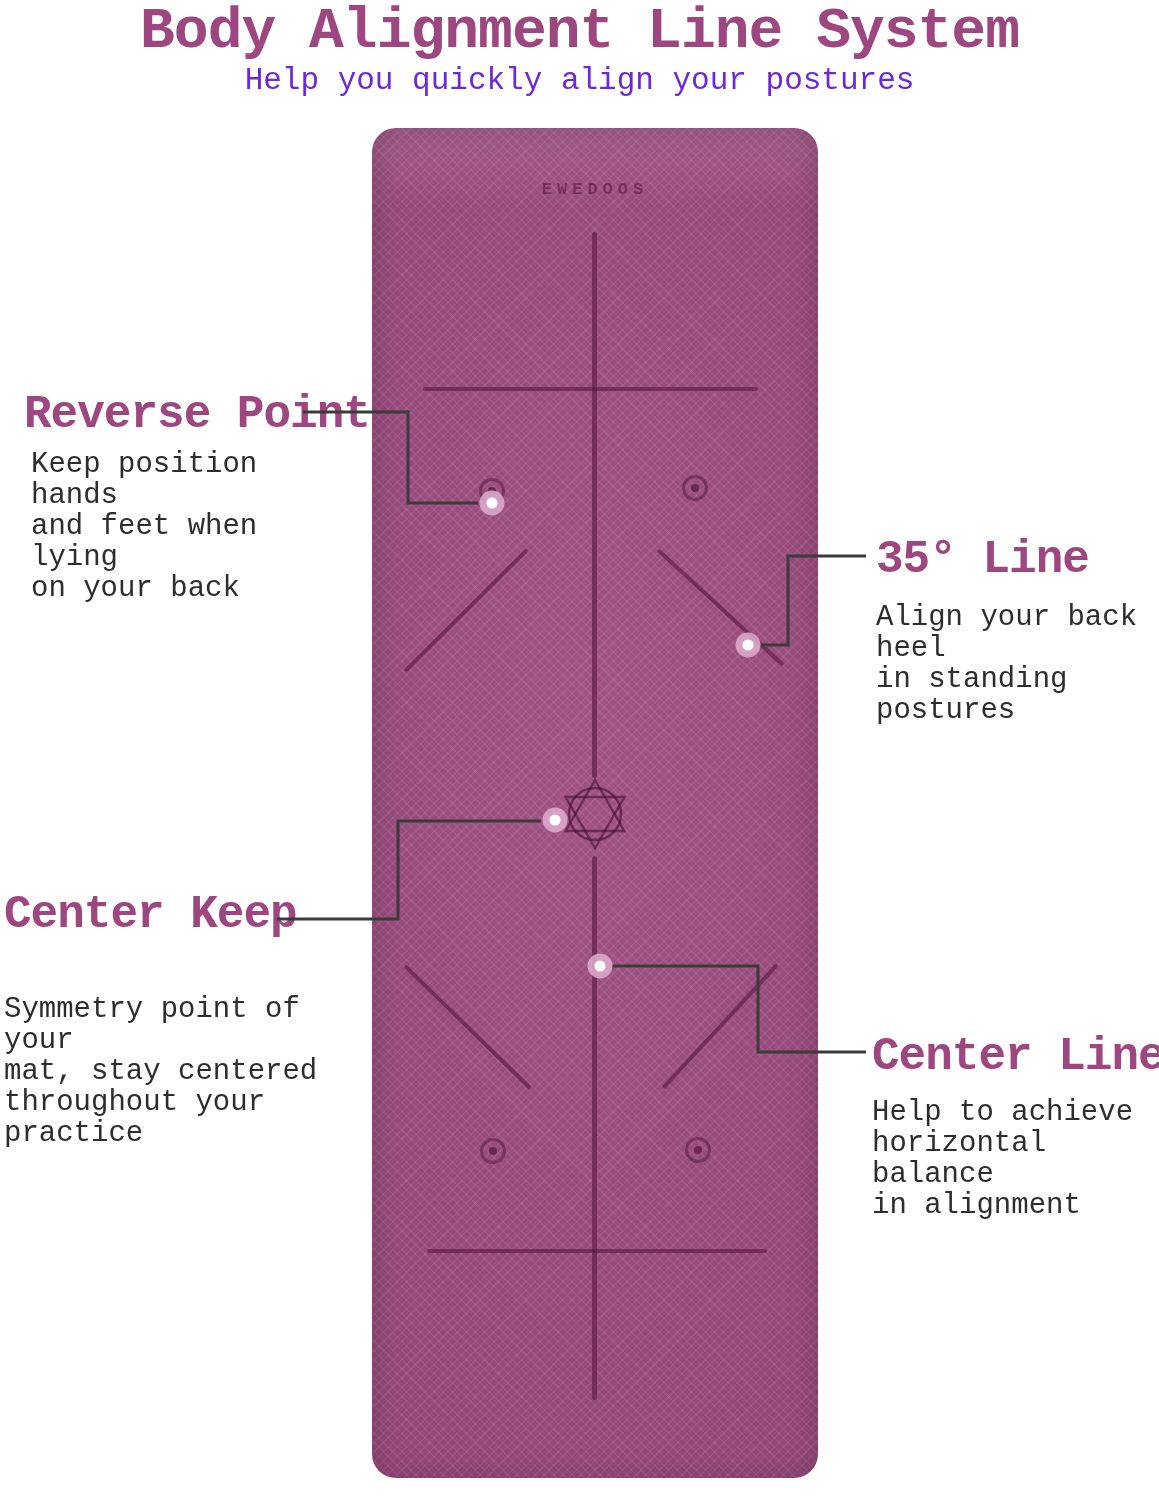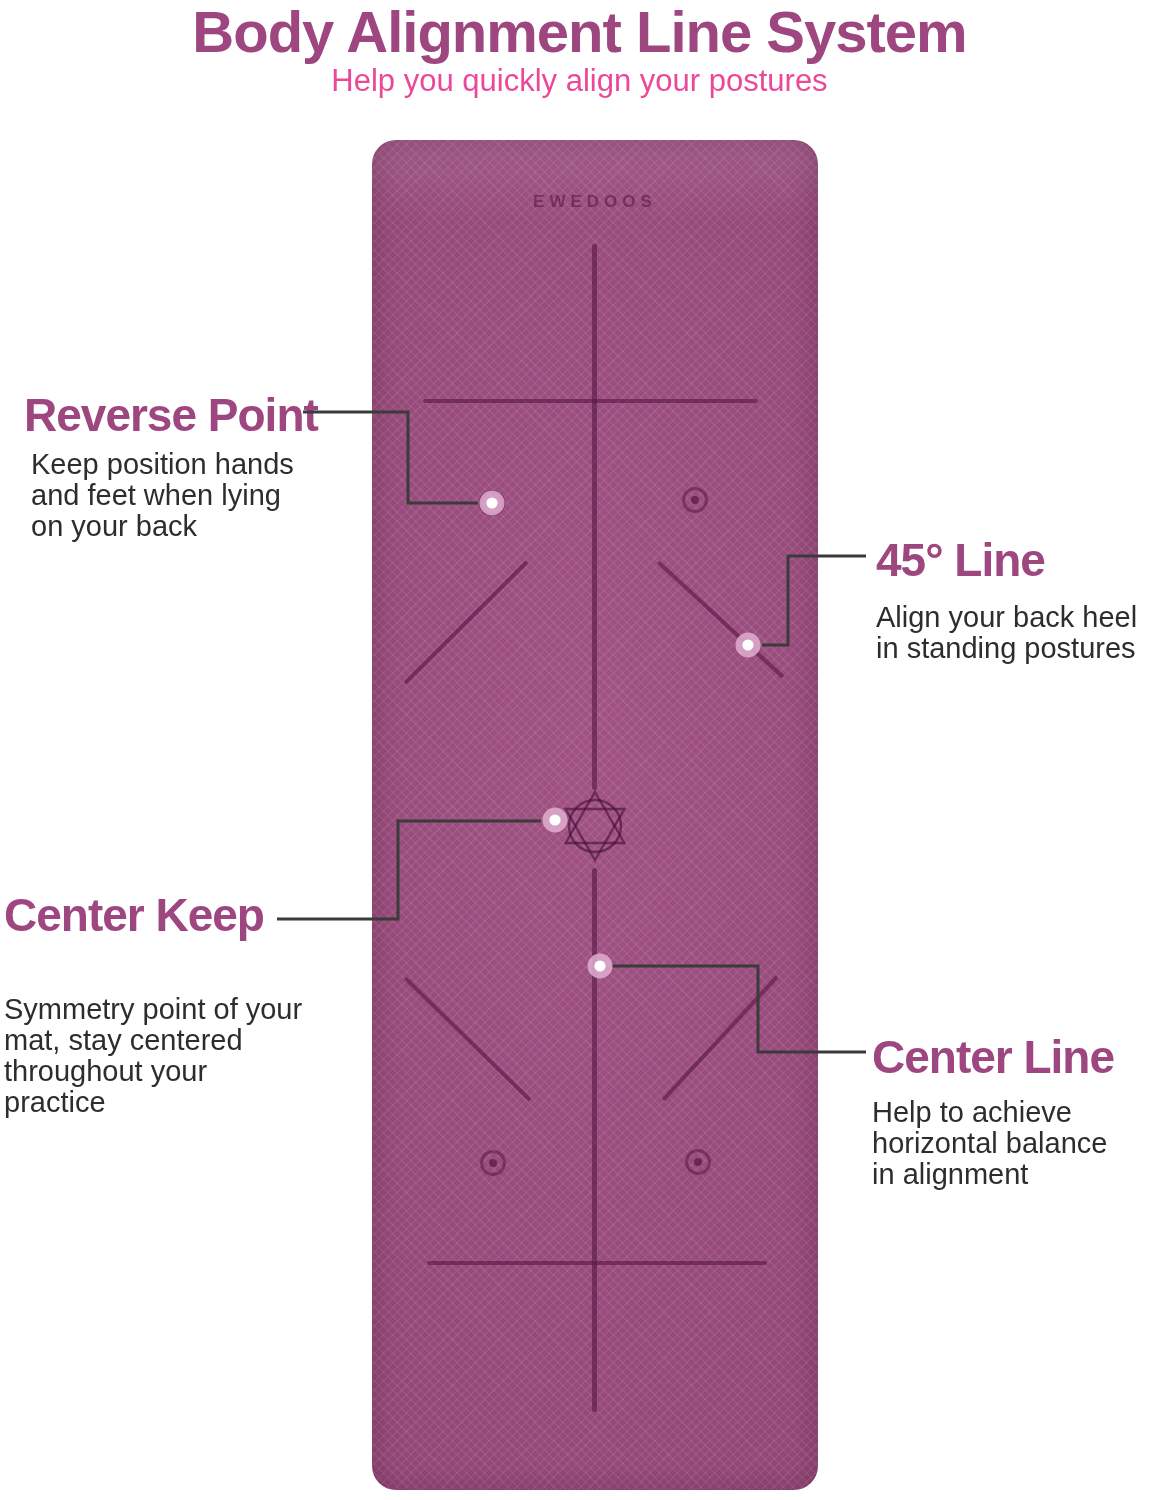--- a/index.html
+++ b/index.html
@@ -1,31 +1,31 @@
 <!DOCTYPE html>
 <html><head>
 <meta charset="utf-8">
 <style>
   html,body{margin:0;padding:0;background:#ffffff;}
   .canvas{
     position:relative;width:1159px;height:1500px;background:#ffffff;overflow:hidden;
-    font-family:Liberation Sans, sans-serif;color:#2d2d2d;
+    font-family:Liberation Mono, monospace;color:#2d2d2d;
   }
   
   .page-title{
     position:absolute;left:0;top:2px;width:1159px;text-align:center;
     font-size:58px;font-weight:bold;letter-spacing:-1px;color:#9d4680;line-height:1.05;
   }
   .page-subtitle{
     position:absolute;left:0;top:64px;width:1159px;text-align:center;
-    font-size:31px;color:#ec4899;line-height:1.1;
+    font-size:31px;color:#6d28d9;line-height:1.1;
   }
   
   .mat{
-    position:absolute;left:372px;top:140px;width:446px;height:1350px;border-radius:24px;
+    position:absolute;left:372px;top:128px;width:446px;height:1350px;border-radius:24px;
     background-color:#9c4b7e;
     background-image:
       linear-gradient(180deg, rgba(255,255,255,.10) 0%, rgba(255,255,255,0) 6%),
       repeating-linear-gradient(45deg, rgba(255,255,255,.065) 0 1.6px, rgba(255,255,255,0) 1.6px 6.5px),
       repeating-linear-gradient(-45deg, rgba(255,255,255,.065) 0 1.6px, rgba(255,255,255,0) 1.6px 6.5px),
       radial-gradient(120% 95% at 50% 45%, rgba(255,255,255,.04), rgba(45,8,35,.14));
     box-shadow: inset 0 0 28px rgba(50,10,40,.25);
   }
   .brand{
     position:absolute;left:0;top:52px;width:446px;text-align:center;
@@ -90,21 +90,21 @@
 
     <div class="marker" style="left:108px;top:1010px;"></div>
     <div class="marker" style="left:313px;top:1009px;"></div>
   </div>
 
   <div class="co-title" style="left:4px;top:391px;margin-left:20px;">Reverse Point</div>
   <div class="co-desc" style="left:4px;top:449px;width:320px;margin-left:27px;">Keep position hands
 and feet when lying
 on your back</div>
 
-  <div class="co-title" style="left:876px;top:536px;">45° Line</div>
+  <div class="co-title" style="left:876px;top:536px;">35° Line</div>
   <div class="co-desc" style="left:876px;top:602px;width:290px;">Align your back heel
 in standing postures</div>
 
   <div class="co-title" style="left:4px;top:891px;">Center Keep</div>
   <div class="co-desc" style="left:4px;top:994px;width:340px;">Symmetry point of your
 mat, stay centered
 throughout your
 practice</div>
 
   <div class="co-title" style="left:872px;top:1033px;">Center Line</div>

